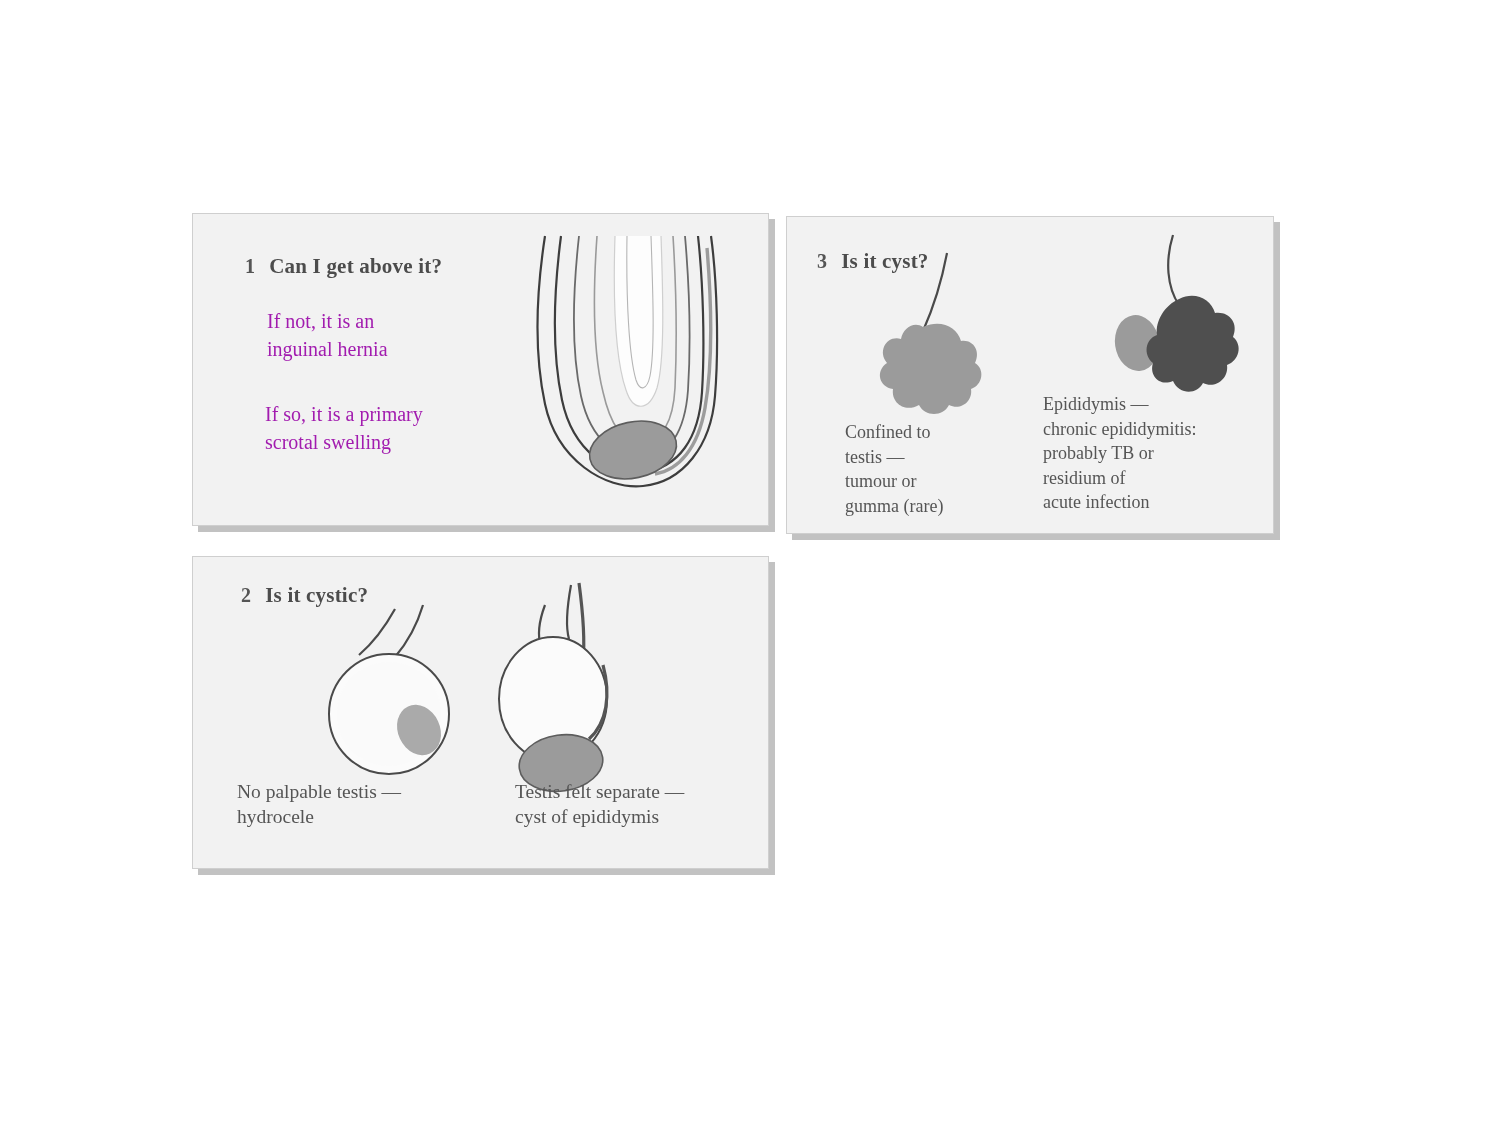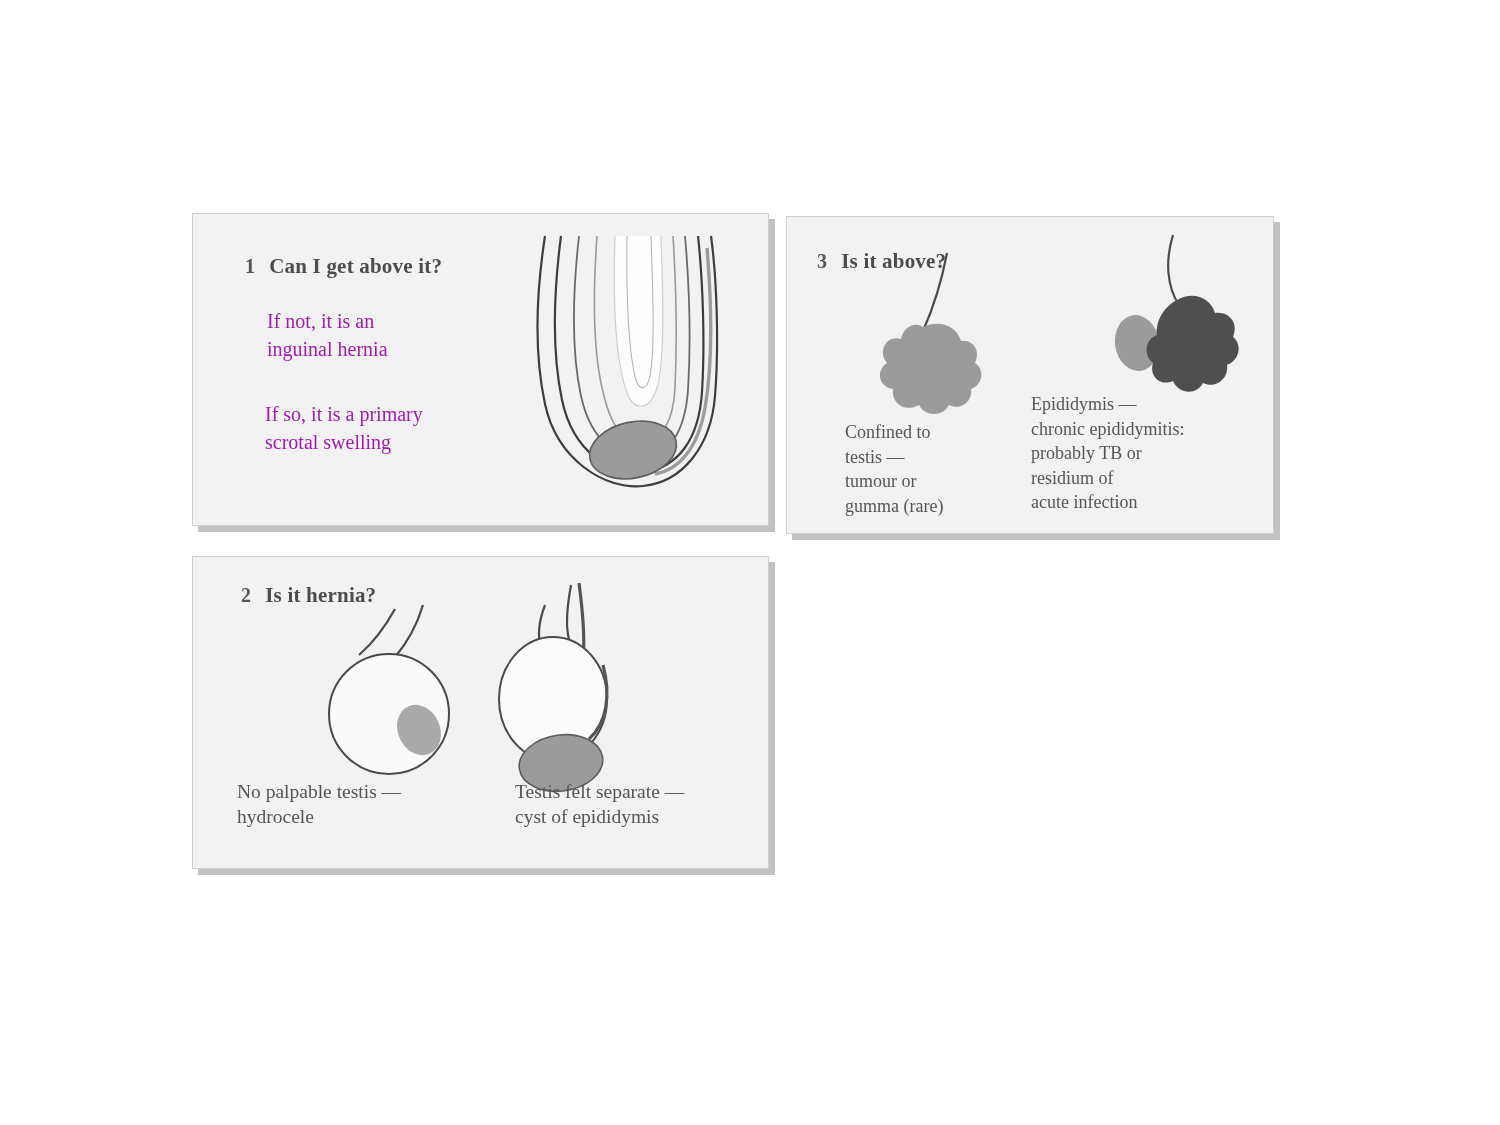--- a/index.html
+++ b/index.html
@@ -98,21 +98,21 @@
   #p1-b2 { left: 72px; top: 186px; }
 
   
   #p2-q { left: 48px; top: 26px; }
   #p2-cap-left { left: 44px; top: 222px; }
   #p2-cap-right { left: 322px; top: 222px; }
 
   
   #p3-q { left: 30px; top: 32px; }
   #p3-cap-left { left: 58px; top: 203px; }
-  #p3-cap-right { left: 244px; top: 175px; }
+  #p3-cap-right { left: 256px; top: 175px; }
 </style>
 </head>
 <body>
 
 <div class="panel" id="panel-1">
 
   <div class="q-row" id="p1-q">
     <span class="q-num">1</span>
     <span class="q-text">Can I get above it?</span>
   </div>
@@ -138,21 +138,21 @@
 
       <ellipse cx="140" cy="222" rx="44" ry="28" transform="rotate(-12 140 222)" fill="#9b9b9b" stroke="#5d5d5d" stroke-width="1.6"></ellipse>
     </svg>
   </div>
 </div>
 
 <div class="panel" id="panel-2">
 
   <div class="q-row" id="p2-q">
     <span class="q-num">2</span>
-    <span class="q-text">Is it hernia?</span>
+    <span class="q-text">Is it cystic?</span>
   </div>
 
   <div class="art" style="left:110px; top:42px;">
     <svg width="210" height="190" viewBox="0 0 210 190">
       <path d="M92,10 C82,28 70,44 56,56" fill="none" stroke="#4a4a4a" stroke-width="2.2"></path>
       <path d="M120,6 C114,26 104,44 92,58" fill="none" stroke="#4a4a4a" stroke-width="2.2"></path>
       <ellipse cx="86" cy="115" rx="60" ry="60" fill="#fbfbfb" stroke="#4a4a4a" stroke-width="2"></ellipse>
       <ellipse cx="86" cy="115" rx="52" ry="52" fill="#fafafa" stroke="none"></ellipse>
       <ellipse cx="116" cy="131" rx="21" ry="26" transform="rotate(-25 116 131)" fill="#9b9b9b" opacity="0.85" stroke="none"></ellipse>
     </svg>
@@ -172,21 +172,21 @@
   <div class="cap-text" id="p2-cap-left">No palpable testis —
 hydrocele</div>
   <div class="cap-text" id="p2-cap-right">Testis felt separate —
 cyst of epididymis</div>
 </div>
 
 <div class="panel" id="panel-3">
 
   <div class="q-row" id="p3-q">
     <span class="q-num">3</span>
-    <span class="q-text">Is it above?</span>
+    <span class="q-text">Is it cyst?</span>
   </div>
 
   <div class="art" style="left:58px; top:18px;">
     <svg width="180" height="190" viewBox="0 0 180 190">
       <path d="M102,18 C96,50 86,78 78,96" fill="none" stroke="#4a4a4a" stroke-width="2.2"></path>
       <path d="M78,92
                C96,84 112,92 116,106
                C128,104 136,116 130,128
                C140,134 138,150 126,154
                C128,166 116,176 104,170

